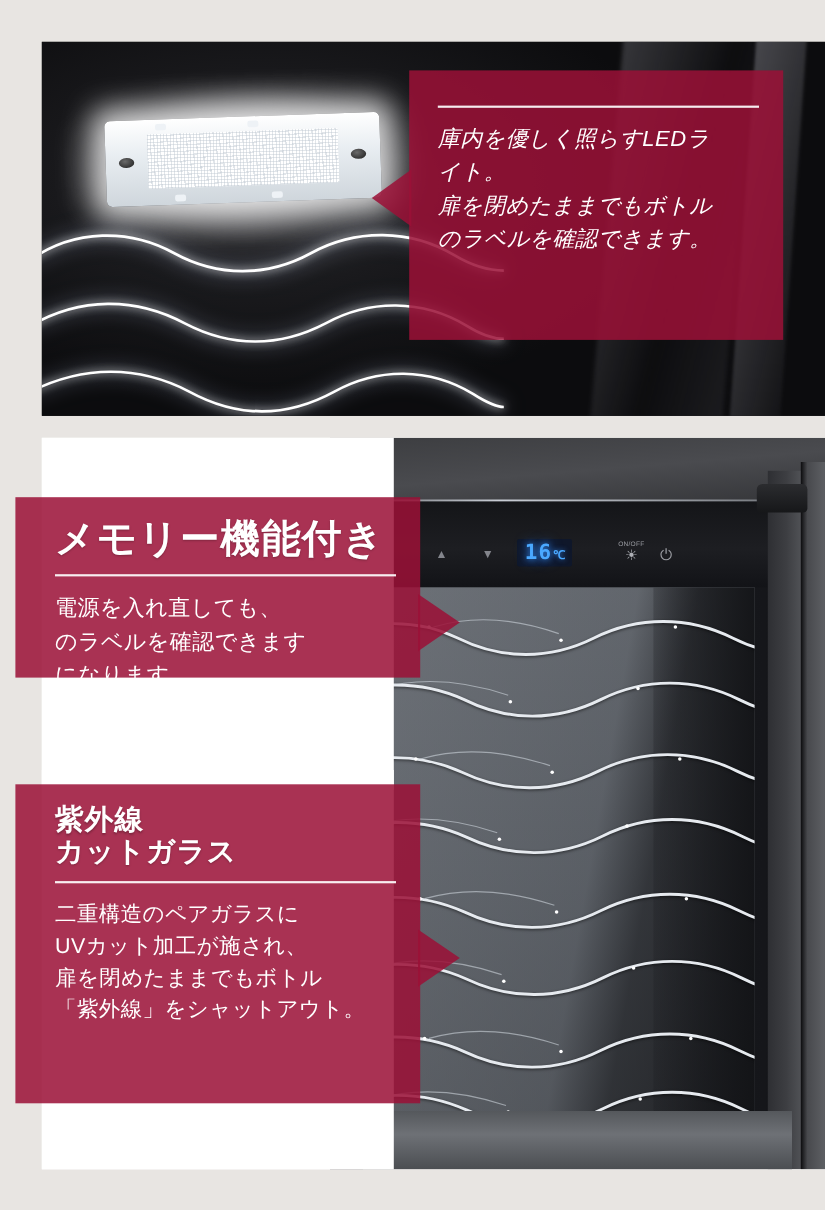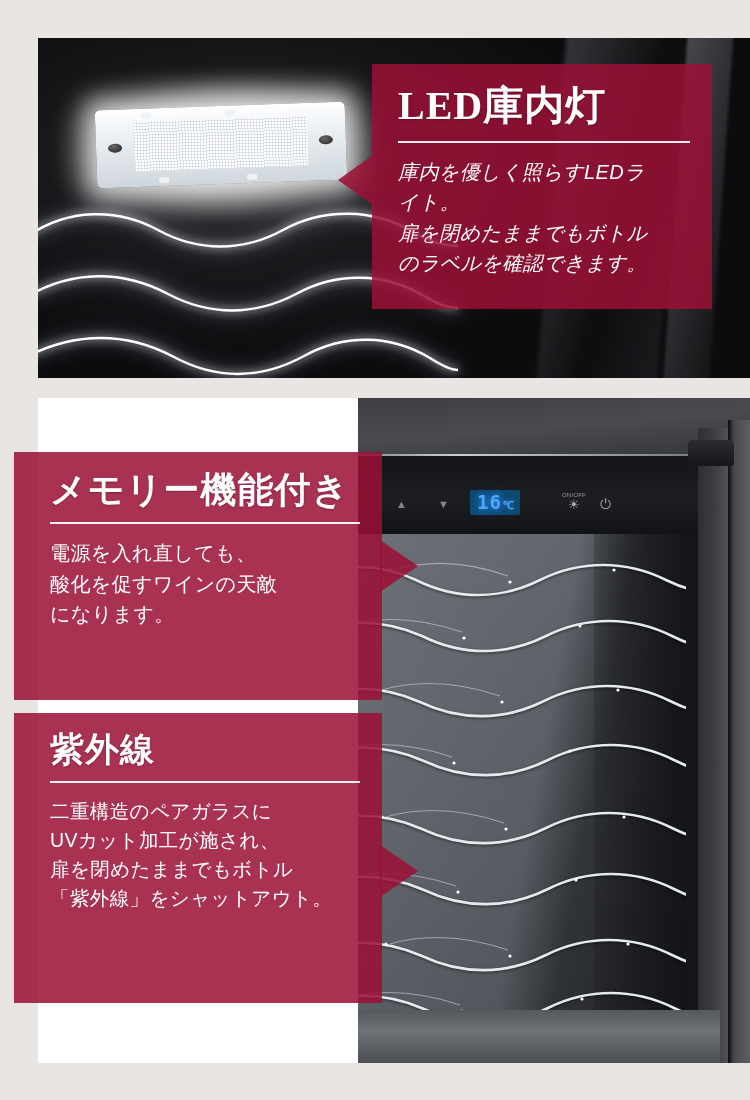--- a/index.html
+++ b/index.html
@@ -225,21 +225,21 @@
     display: flex; align-items: center; gap: 0px;
   }
   .ctrl-up { position: absolute; left: 48px; top: 16px; font-size: 11px; color:#83858c; }
   .ctrl-down { position: absolute; left: 90px; top: 16px; font-size: 11px; color:#83858c; }
   .ctrl-lamp { position: absolute; left: 214px; top: 10px; text-align:center; }
   .ctrl-lamp .onoff { font-size: 6px; color:#9a9ca2; letter-spacing:.2px; display:block; line-height:1; }
   .ctrl-lamp .bulb { font-size: 13px; color:#aeb0b6; display:block; line-height:1.1; }
   .ctrl-power { position: absolute; left: 252px; top: 14px; font-size: 14px; color:#9a9ca2; }
   .temp-display {
     position: absolute; left: 122px; top: 8px;
-    background: #0c4a6e;
+    background: #0f172a;
     padding: 3px 6px 3px 7px;
     border-radius: 2px;
     display: flex; align-items: baseline; gap: 1px;
   }
   .temp-display .val {
     font-family: "DejaVu Sans Mono", monospace;
     font-size: 19px; font-weight: 700;
     color: #4aa8ff;
     letter-spacing: 1px;
     text-shadow: 0 0 6px #2f7fe0, 0 0 12px rgba(50,130,240,.8);
@@ -259,21 +259,21 @@
     width: 320px;
     background: #ffffff;
   }
   .wb-1 { top: 398px; height: 320px; }
   .wb-2 { top: 700px; height: 363px; }
 
   
   .panel-2 {
     position: absolute;
     left: 14px; top: 452px;
-    width: 368px; height: 248px;
+    width: 368px; height: 164px;
     background: rgba(155,16,55,.86);
     padding: 18px 22px 14px 36px;
   }
   .panel-2 .arrow {
     position: absolute;
     right: -36px; top: 88px;
     width: 0; height: 0;
     border-top: 26px solid transparent;
     border-bottom: 26px solid transparent;
     border-left: 38px solid rgba(155,16,55,.86);
@@ -300,21 +300,21 @@
   .p-title {
     color: #ffffff;
     font-family: "Liberation Serif", serif;
     font-weight: 700;
     letter-spacing: 1px;
     line-height: 1.12;
     text-shadow: 0 1px 2px rgba(0,0,0,.25);
   }
   .p-title.t1 { font-size: 40px; }
   .p-title.t2 { font-size: 36px; }
-  .p-title.t3 { font-size: 34px; }
+  .p-title.t3 { font-size: 26px; }
   .p-rule {
     height: 2px;
     background: rgba(255,255,255,.92);
     margin: 12px 0 14px 0;
   }
   .p-body {
     color: #ffffff;
     font-family: "Liberation Sans", sans-serif;
     font-size: 20px;
     line-height: 1.52;
@@ -358,21 +358,20 @@
     </div>
     <div class="wire w3">
       <svg width="430" height="46" viewBox="0 0 430 46">
         <path d="M0,22 C48,-2 98,-2 144,22 C188,46 232,46 276,22 C316,0 362,0 402,24 C416,33 426,36 430,36"></path>
       </svg>
     </div>
   </div>
 
   <div class="panel-1">
     <div class="arrow"></div>
-    <div class="p-title t1">LED庫内灯</div>
     <div class="p-rule"></div>
     <div class="p-body b1">庫内を優しく照らすLEDラ
 イト。
 扉を閉めたままでもボトル
 のラベルを確認できます。</div>
   </div>
 
   <div class="photo-cooler">
 
     <div class="cooler-top"></div>
@@ -479,27 +478,28 @@
   </div>
 
   <div class="white-block wb-1"></div>
   <div class="white-block wb-2"></div>
 
   <div class="panel-2">
     <div class="arrow"></div>
     <div class="p-title t2">メモリー機能付き</div>
     <div class="p-rule"></div>
     <div class="p-body">電源を入れ直しても、
-酸化を促すワインの天敵
+のラベルを確認できます
 になります。</div>
   </div>
 
   <div class="panel-3">
     <div class="arrow"></div>
     <div class="p-title t3">紫外線</div>
+    <div class="p-title t3">カットガラス</div>
     <div class="p-rule"></div>
     <div class="p-body b3">二重構造のペアガラスに
 UVカット加工が施され、
 扉を閉めたままでもボトル
 「紫外線」をシャットアウト。</div>
   </div>
 
 </div>
 
 </body></html>

